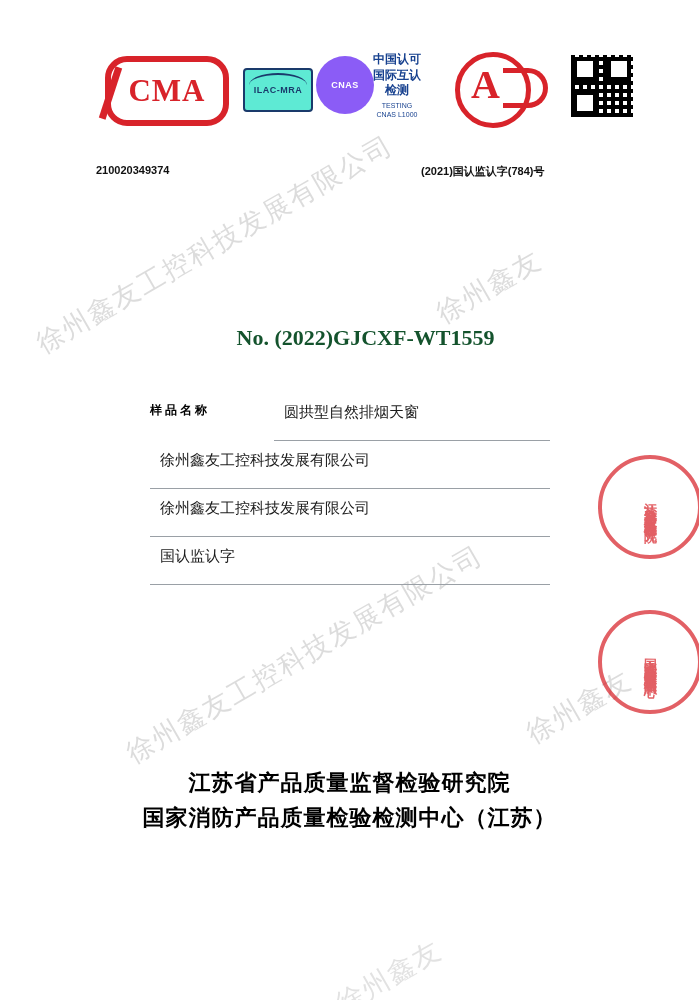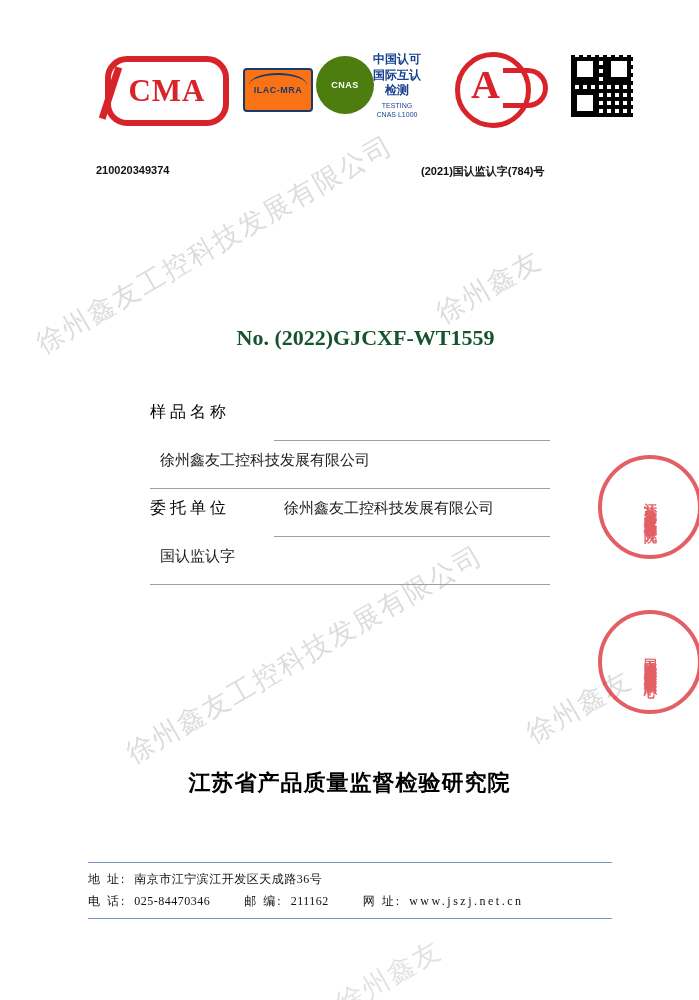--- a/index.html
+++ b/index.html
@@ -85,42 +85,42 @@
   }
 
   
   .ilac { left: 243px; top: 20px; }
   .ilac-inner {
     width: 66px; height: 40px;
     border: 2px solid #1a3a6b;
     border-radius: 4px;
     display: flex; align-items: center; justify-content: center;
     position: relative;
-    background: #f97316;
+    background: #5eead4;
   }
   .ilac-label {
     font-size: 9px;
     font-weight: bold;
     color: #1a3a6b;
     letter-spacing: 0.5px;
   }
   .ilac-arc {
     position: absolute;
     left: 4px; right: 4px; top: 3px;
     height: 10px;
     border-top: 2px solid #1a3a6b;
     border-radius: 50% / 100% 100% 0 0;
   }
 
   
   .cnas { left: 316px; top: 8px; }
   .cnas-circle {
     width: 58px; height: 58px;
     border-radius: 50%;
-    background: #4d7c0f;
+    background: #8b5cf6;
     color: #fff;
     display: flex; align-items: center; justify-content: center;
     font-size: 9px;
     font-weight: bold;
     letter-spacing: 0.5px;
   }
 
   
   .cnasblk { left: 366px; top: 4px; width: 62px; text-align: center; }
   .cnasblk .cn {
@@ -235,22 +235,22 @@
   .field-row {
     display: flex;
     align-items: flex-start;
     height: 48px;
     position: relative;
   }
   .field-label {
     width: 124px;
     flex: 0 0 124px;
     font-family: "Liberation Serif", serif;
-    font-weight: normal;
-    font-size: 16px;
+    font-weight: bold;
+    font-size: 12px;
     color: #000;
     padding-top: 4px;
     white-space: nowrap;
   }
   .field-value-wrap {
     flex: 1;
     position: relative;
     padding-left: 10px;
     height: 100%;
     box-sizing: border-box;
@@ -407,69 +407,54 @@
     <div class="stamp-text">国家消防产品质量检验检测中心</div>
   </div>
 
   <div class="doc-no">No. (2022)GJCXF-WT1559</div>
 
   <div class="fields">
 
     <div class="field-row">
       <div class="field-label">样 品 名 称</div>
       <div class="field-value-wrap">
+        <div class="field-value">圆拱型自然排烟天窗</div>
         <div class="field-line"></div>
       </div>
     </div>
 
 
     <div class="field-row">
       <div class="field-value-wrap">
         <div class="field-value">徐州鑫友工控科技发展有限公司</div>
         <div class="field-line"></div>
       </div>
     </div>
 
     <div class="field-row">
-      <div class="field-label">委 托 单 位</div>
       <div class="field-value-wrap">
         <div class="field-value">徐州鑫友工控科技发展有限公司</div>
         <div class="field-line"></div>
       </div>
     </div>
 
     <div class="field-row">
       <div class="field-value-wrap">
         <div class="field-value">国认监认字</div>
         <div class="field-line"></div>
       </div>
     </div>
 
   </div>
 
   <div class="issuer">
     <div>江苏省产品质量监督检验研究院</div>
-  </div>
-
-  <div class="footer">
-    <div class="footer-rule"></div>
-    <div class="footer-row">
-      <span class="f-label">地  址:</span>
-      <span class="f-value">南京市江宁滨江开发区天成路36号</span>
-    </div>
-    <div class="footer-row">
-      <span class="f-label">电  话:</span>
-      <span class="f-value">025-84470346</span>
-      <span class="f-label">邮  编:</span>
-      <span class="f-value">211162</span>
-      <span class="f-label">网  址:</span>
-      <span class="f-value f-url">www.jszj.net.cn</span>
-    </div>
-    <div class="footer-rule bottom"></div>
-  </div>
+    <div>国家消防产品质量检验检测中心（江苏）</div>
+  </div>
+
 
   <div class="watermark-layer">
     <div class="wm wm1">徐州鑫友工控科技发展有限公司</div>
     <div class="wm wm2">徐州鑫友</div>
     <div class="wm wm3">徐州鑫友工控科技发展有限公司</div>
     <div class="wm wm4">徐州鑫友</div>
     <div class="wm wm5">徐州鑫友</div>
   </div>
 
 </div>

